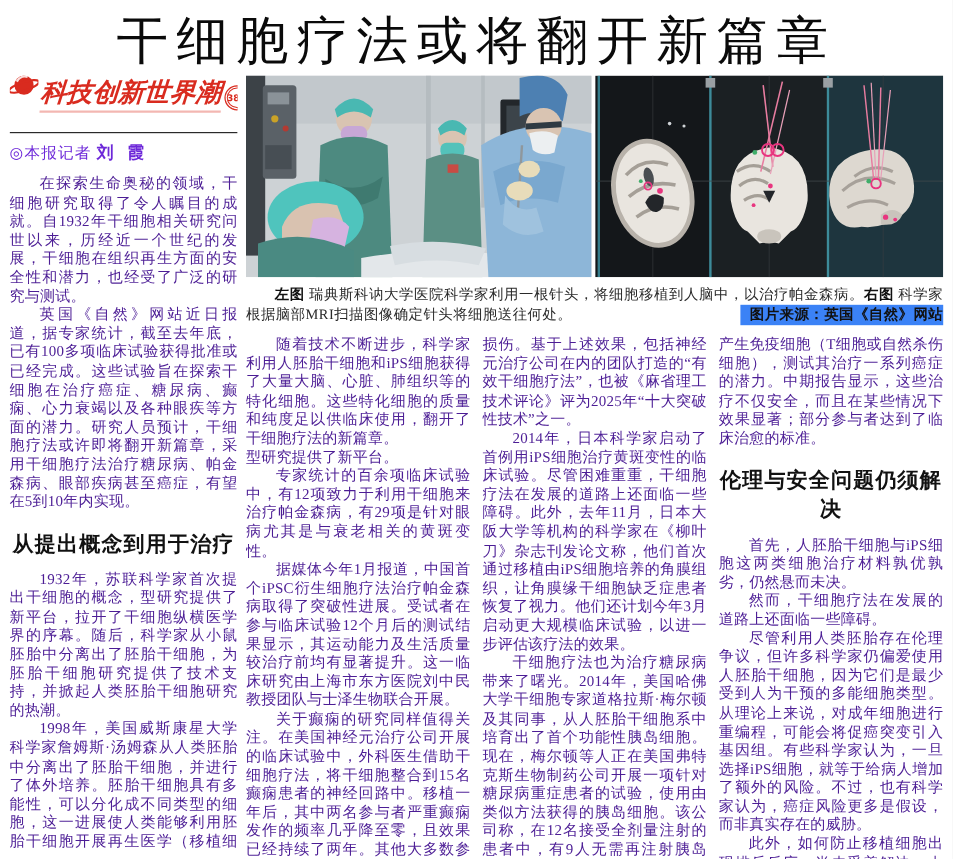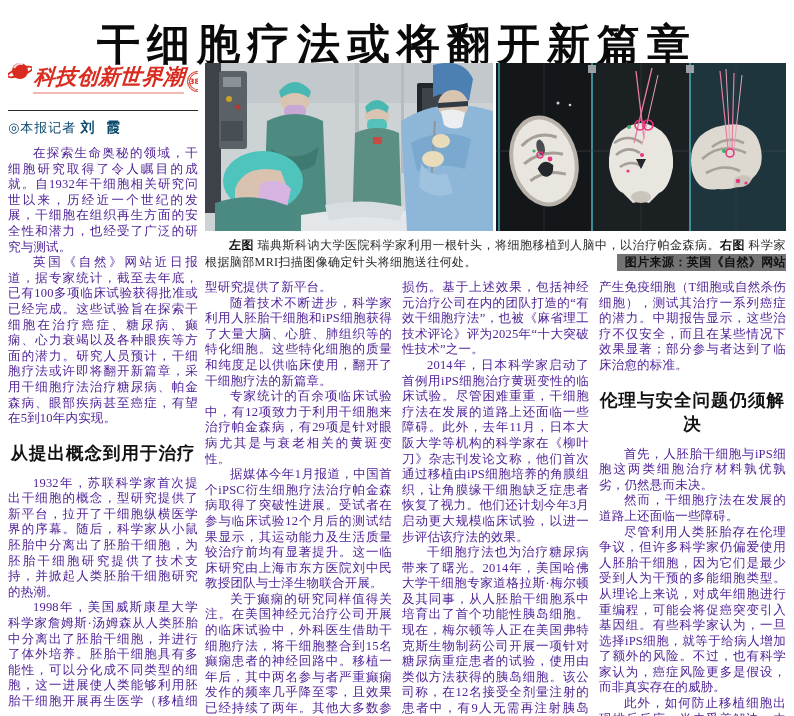--- a/index.html
+++ b/index.html
@@ -5,24 +5,24 @@
   * { margin:0; padding:0; box-sizing:border-box; }
   html,body { background:#e9e9e9; }
   .page {
     position:relative; width:794px; height:716px; margin:0 auto;
     background:#ffffff; overflow:hidden;
     font-family:"Liberation Serif","DejaVu Serif",serif;
     color:#1c1c1c;
   }
   
   .headline {
-    position:absolute; top:16px; left:0; width:794px; height:58px;
+    position:absolute; top:5px; left:0; width:794px; height:58px;
     display:flex; align-items:center; justify-content:center;
     font-family:"DejaVu Sans","Liberation Sans",sans-serif;
-    font-size:43px; font-weight:700; letter-spacing:7px; color:#0a0a0a;
+    font-size:43px; font-weight:400; letter-spacing:7px; color:#0a0a0a;
     white-space:nowrap;
   }
   
   .col1 { position:absolute; left:8px; top:62px; width:190px; height:648px; overflow:hidden; }
   .logo-row { position:relative; height:44px; }
   .logo-inner { display:flex; align-items:center; }
   .saturn { flex:0 0 auto; margin-right:2px; margin-top:-8px; }
   .logo-text {
     font-family:"DejaVu Sans","Liberation Sans",sans-serif;
     font-weight:900; font-style:italic; font-size:21.5px; color:#d92b1f;
@@ -30,21 +30,21 @@
     border-bottom:2px solid #f3b7b2; padding-bottom:1px;
   }
   .issue-badge {
     flex:0 0 auto; width:21px; height:21px; margin-left:2px; margin-top:6px;
     border:1.6px solid #d92b1f; border-radius:50%;
     display:flex; align-items:center; justify-content:center;
     font-family:"DejaVu Sans","Liberation Sans",sans-serif;
     font-size:7.5px; font-weight:700; color:#d92b1f; box-shadow:inset 0 0 0 1px #fff, inset 0 0 0 1.8px #d92b1f;
   }
   .logo-rule { border:none; border-top:1.2px solid #2a2a2a; margin:4px 0 0 0; }
-  .byline { margin-top:8px; font-size:13px; color:#0c4a6e; letter-spacing:1px; }
+  .byline { margin-top:8px; font-size:13px; color:#6d28d9; letter-spacing:1px; }
   .byline .rep-name { font-weight:700; font-size:14px; letter-spacing:4px; }
   .col1 .textflow { margin-top:9px; }
   
   .para {
     font-size:12.5px; line-height:15.6px; text-align:justify;
     text-indent:2em; color:#4c1d95; letter-spacing:0.2px;
   }
   .para.cont { text-indent:0; }
   .subhead {
     font-family:"DejaVu Sans","Liberation Sans",sans-serif;
@@ -57,21 +57,21 @@
   .photo { display:block; }
   .caption {
     position:relative; margin-top:6px; width:581px;
     font-size:12px; line-height:17px; color:#2a2a2a; text-align:justify;
     text-indent:2em; letter-spacing:0.4px; padding-right:0;
   }
   .cap-label { font-family:"DejaVu Sans","Liberation Sans",sans-serif; font-weight:700; color:#111;margin-top:32px; }
   .cap-source {
     position:absolute; right:0; bottom:0;
     font-family:"DejaVu Sans","Liberation Sans",sans-serif;
-    font-weight:700; font-size:12px; color:#111; background:#737373; padding-left:8px;
+    font-weight:700; font-size:12px; color:#111; background:#3b82f6; padding-left:8px;
     text-indent:0;
   }
   .textcols { display:flex; gap:10px; margin-top:9px; height:440px; overflow:hidden; }
   .textcol { width:187px; overflow:hidden; }
 </style>
 </head>
 <body>
 
 <div class="page">
 
@@ -212,22 +212,22 @@
       </svg>
     </div>
 
     <div class="caption">
       <span class="cap-label">左图</span><span> 瑞典斯科讷大学医院科学家利用一根针头，将细胞移植到人脑中，以治疗帕金森病。</span><span class="cap-label">右图</span><span> 科学家根据脑部MRI扫描图像确定针头将细胞送往何处。</span>
       <span class="cap-source">图片来源：英国《自然》网站</span>
     </div>
 
     <div class="textcols">
       <div class="textcol">
+          <p class="para">随着技术不断进步，科学家利用人胚胎干细胞和iPS细胞获得了大量大脑、心脏、肺组织等的特化细胞。这些特化细胞的质量和纯度足以供临床使用，翻开了干细胞疗法的新篇章。</p>
           <p class="para cont">型研究提供了新平台。</p>
-          <p class="para">随着技术不断进步，科学家利用人胚胎干细胞和iPS细胞获得了大量大脑、心脏、肺组织等的特化细胞。这些特化细胞的质量和纯度足以供临床使用，翻开了干细胞疗法的新篇章。</p>
           <p class="para">专家统计的百余项临床试验中，有12项致力于利用干细胞来治疗帕金森病，有29项是针对眼病尤其是与衰老相关的黄斑变性。</p>
           <p class="para">据媒体今年1月报道，中国首个iPSC衍生细胞疗法治疗帕金森病取得了突破性进展。受试者在参与临床试验12个月后的测试结果显示，其运动能力及生活质量较治疗前均有显著提升。这一临床研究由上海市东方医院刘中民教授团队与士泽生物联合开展。</p>
           <p class="para">关于癫痫的研究同样值得关注。在美国神经元治疗公司开展的临床试验中，外科医生借助干细胞疗法，将干细胞整合到15名癫痫患者的神经回路中。移植一年后，其中两名参与者严重癫痫发作的频率几乎降至零，且效果已经持续了两年。其他大多数参与者的癫痫发作频率也显著降低。该公司报告称，这一疗法没有明显副作用，也没有造成认知</p>
         </div>
       <div class="textcol">
           <p class="para cont">损伤。基于上述效果，包括神经元治疗公司在内的团队打造的“有效干细胞疗法”，也被《麻省理工技术评论》评为2025年“十大突破性技术”之一。</p>
           <p class="para">2014年，日本科学家启动了首例用iPS细胞治疗黄斑变性的临床试验。尽管困难重重，干细胞疗法在发展的道路上还面临一些障碍。此外，去年11月，日本大阪大学等机构的科学家在《柳叶刀》杂志刊发论文称，他们首次通过移植由iPS细胞培养的角膜组织，让角膜缘干细胞缺乏症患者恢复了视力。他们还计划今年3月启动更大规模临床试验，以进一步评估该疗法的效果。</p>
           <p class="para">干细胞疗法也为治疗糖尿病带来了曙光。2014年，美国哈佛大学干细胞专家道格拉斯·梅尔顿及其同事，从人胚胎干细胞系中培育出了首个功能性胰岛细胞。现在，梅尔顿等人正在美国弗特克斯生物制药公司开展一项针对糖尿病重症患者的试验，使用由类似方法获得的胰岛细胞。该公司称，在12名接受全剂量注射的患者中，有9人无需再注射胰岛素，另有两人可减少注射剂量。</p>
         </div>
       <div class="textcol">

